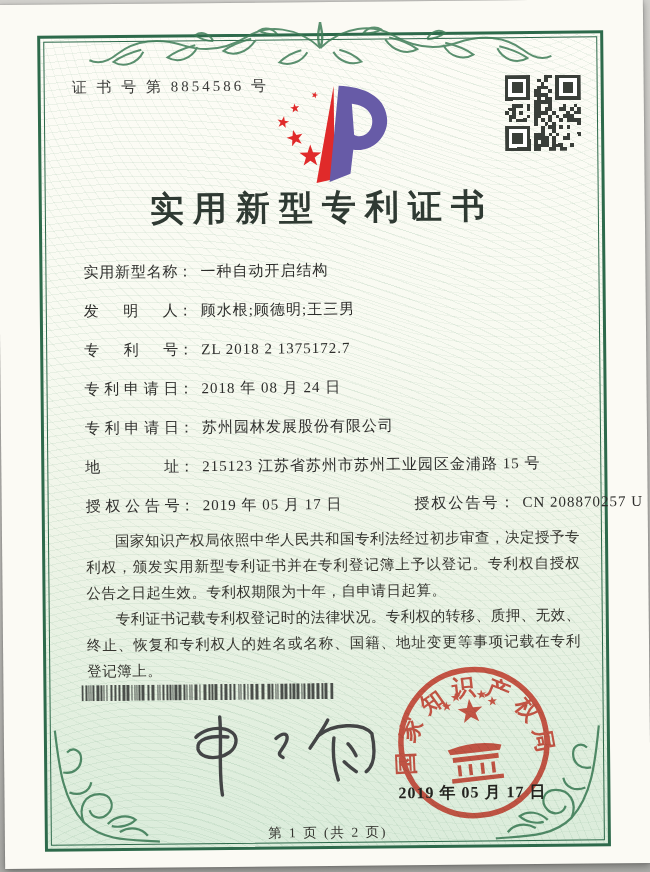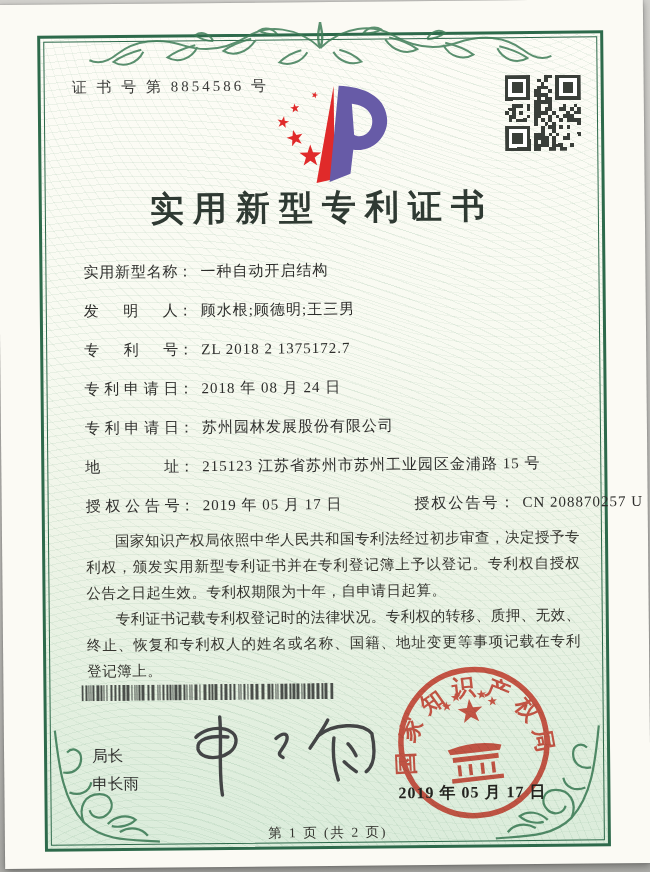--- a/index.html
+++ b/index.html
@@ -346,24 +346,20 @@
       <rect x="220" y="0" width="1" height="16" fill="#4a4e4a"></rect>
       <rect x="222" y="0" width="2" height="16" fill="#4a4e4a"></rect>
       <rect x="226" y="0" width="3" height="16" fill="#4a4e4a"></rect>
       <rect x="230" y="0" width="3" height="16" fill="#4a4e4a"></rect>
       <rect x="235" y="0" width="3" height="16" fill="#4a4e4a"></rect>
       <rect x="240" y="0" width="2" height="16" fill="#4a4e4a"></rect>
       <rect x="243" y="0" width="3" height="16" fill="#4a4e4a"></rect>
       <rect x="249" y="0" width="3" height="16" fill="#4a4e4a"></rect>
     </svg>
 
-  <div class="abs bureau">
-    <div>局长</div>
-    <div>申长雨</div>
-  </div>
 
   <svg class="abs sig" width="205" height="92" viewBox="0 0 205 92">
     <g fill="none" stroke="#2e2e32" stroke-width="3.4" stroke-linecap="round" opacity=".88">
       <path d="M44,10 C46,34 42,64 46,88"></path>
       <path d="M20,30 C34,16 62,20 60,35 C58,52 26,56 22,42 C20,32 34,28 52,30"></path>
       <path d="M100,32 C108,25 114,27 110,36 C106,45 99,47 107,51"></path>
       <path d="M134,42 C142,30 148,22 152,14"></path>
       <path d="M142,30 C156,18 186,16 196,28 C200,48 198,60 190,66"></path>
       <path d="M158,32 C156,50 158,62 162,74"></path>
       <path d="M172,38 C176,42 178,46 180,50"></path>

